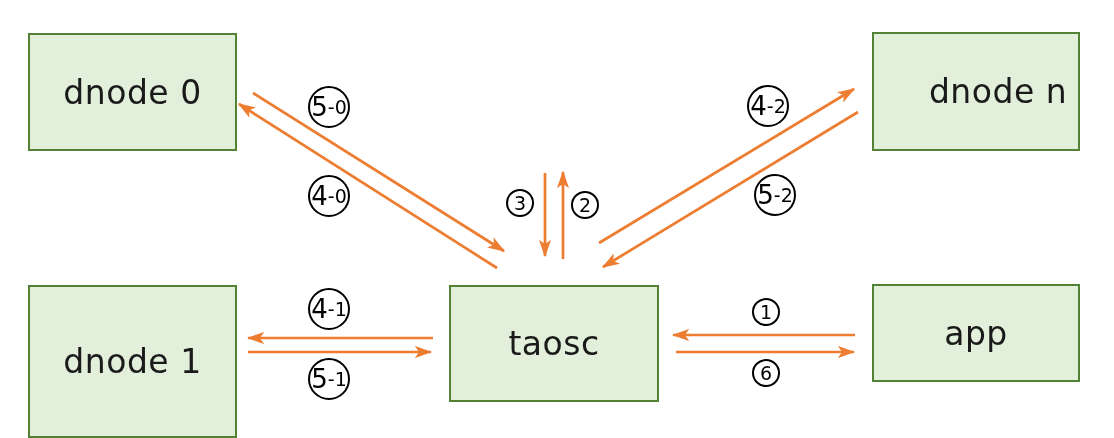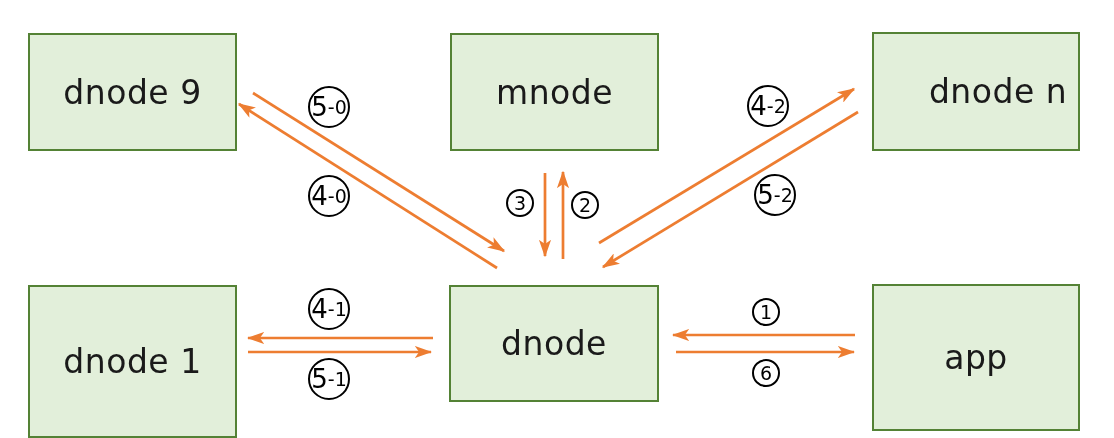--- a/index.html
+++ b/index.html
@@ -77,35 +77,32 @@
       <line class="edge" x1="545" y1="173" x2="545" y2="256" marker-end="url(#arrow-head)"></line>
       <line class="edge" x1="563" y1="259" x2="563" y2="172" marker-end="url(#arrow-head)"></line>
       <line class="edge" x1="599" y1="243" x2="854" y2="89" marker-end="url(#arrow-head)"></line>
       <line class="edge" x1="858" y1="112" x2="603" y2="267" marker-end="url(#arrow-head)"></line>
       <line class="edge" x1="433" y1="338" x2="248" y2="338" marker-end="url(#arrow-head)"></line>
       <line class="edge" x1="248" y1="352" x2="431" y2="352" marker-end="url(#arrow-head)"></line>
       <line class="edge" x1="855" y1="335" x2="673" y2="335" marker-end="url(#arrow-head)"></line>
       <line class="edge" x1="676" y1="352" x2="854" y2="352" marker-end="url(#arrow-head)"></line>
     </svg>
 <div class="node" style="left: 28px; top: 33px; width: 209px; height: 118px;">
-      <span class="node-label">dnode 9</span>
-    </div>
-    <div class="node" style="left: 450px; top: 33px; width: 209px; height: 118px;">
-      <span class="node-label">mnode</span>
+      <span class="node-label">dnode 0</span>
     </div>
     <div class="node" style="left: 872px; top: 32px; width: 208px; height: 119px; padding-left: 44px;">
       <span class="node-label">dnode n</span>
     </div>
     <div class="node" style="left: 28px; top: 285px; width: 209px; height: 153px;">
       <span class="node-label">dnode 1</span>
     </div>
     <div class="node" style="left: 449px; top: 285px; width: 210px; height: 117px;">
-      <span class="node-label">dnode</span>
+      <span class="node-label">taosc</span>
     </div>
-    <div class="node" style="left: 872px; top: 284px; width: 208px; height: 147px;">
+    <div class="node" style="left: 872px; top: 284px; width: 208px; height: 98px;">
       <span class="node-label">app</span>
     </div>
     <div class="step-label" style="left: 308px; top: 86px; width: 42px; height: 42px;">
       <span class="step-number">5</span>
       <span class="step-suffix">-0</span>
     </div>
     <div class="step-label" style="left: 308px; top: 175px; width: 42px; height: 42px;">
       <span class="step-number">4</span>
       <span class="step-suffix">-0</span>
     </div>

